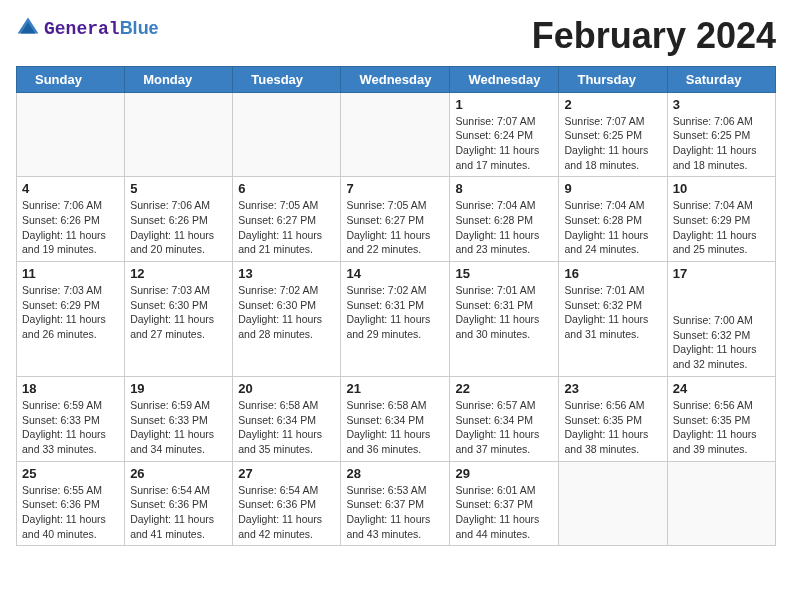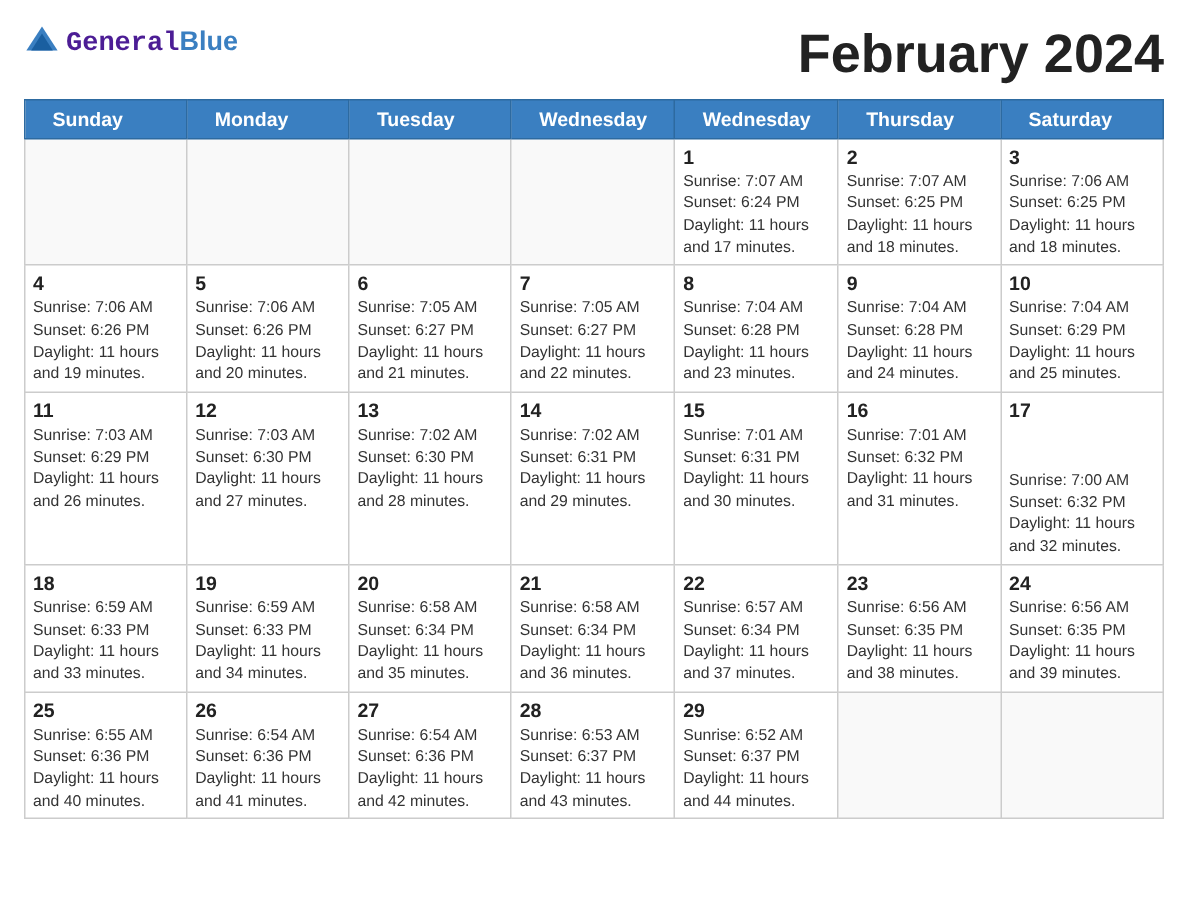--- a/index.html
+++ b/index.html
@@ -295,21 +295,21 @@
 Daylight: 11 hours and 42 minutes.</div>
         </td>
         <td>
           <span class="day-number">28</span>
           <div class="day-info" style="white-space: pre-line;">Sunrise: 6:53 AM
 Sunset: 6:37 PM
 Daylight: 11 hours and 43 minutes.</div>
         </td>
         <td>
           <span class="day-number">29</span>
-          <div class="day-info" style="white-space: pre-line;">Sunrise: 6:52 AM
+          <div class="day-info" style="white-space: pre-line;">Sunrise: 6:01 AM
 Sunset: 6:37 PM
 Daylight: 11 hours and 44 minutes.</div>
         </td>
         <td class="empty"></td>
         <td class="empty"></td>
       </tr>
     </tbody>
 </table>
 
 </body></html>

